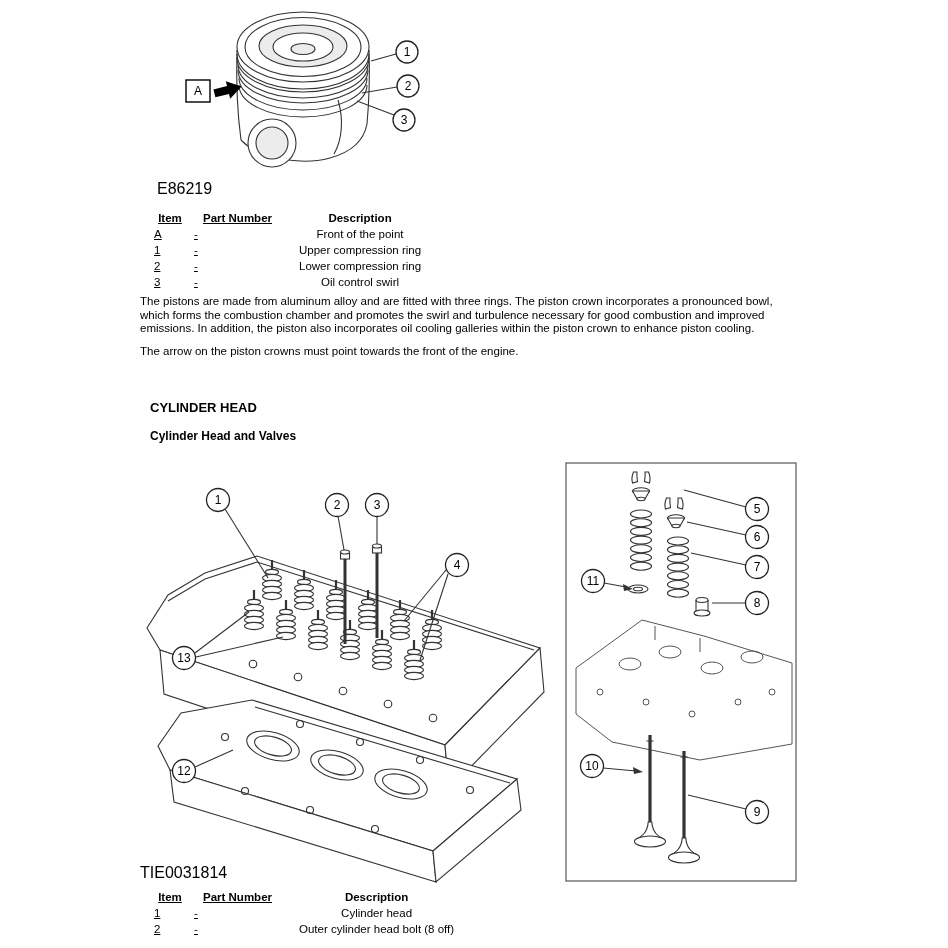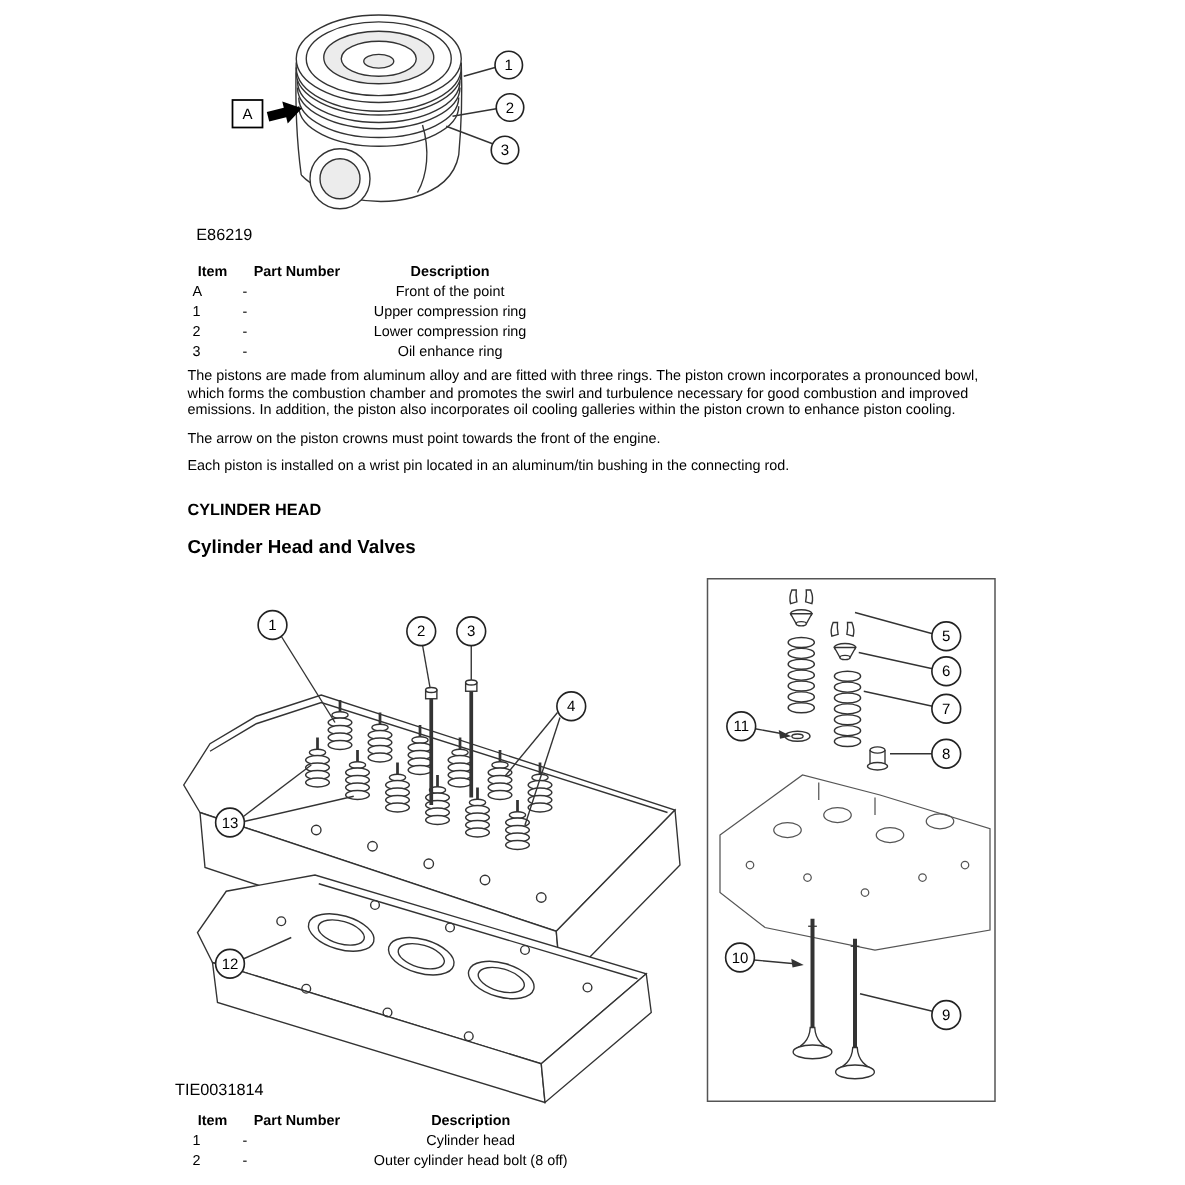--- a/index.html
+++ b/index.html
@@ -9,29 +9,29 @@
     font-family:"Liberation Sans",sans-serif;
   }
   .abs{position:absolute;}
   svg{display:block;overflow:visible;}
   .ln{stroke:#333;stroke-width:1.1;fill:none;}
   .thin{stroke:#555;stroke-width:1;fill:none;}
   .pt{stroke:#333;stroke-width:1.1;fill:#fff;}
   .shade{stroke:#333;stroke-width:1.1;fill:#ececec;}
   .co{fill:#fff;stroke:#222;stroke-width:1.3;}
   .cot{font-family:"Liberation Sans",sans-serif;font-size:12px;text-anchor:middle;fill:#000;}
-  .figcode{font-size:13px;}
+  .figcode{font-size:16px;}
   .bodytext{font-size:11.5px;line-height:1.18;width:652px;}
   .bodytext p{margin:0 0 9px 0;}
   .h-main{font-size:13px;font-weight:bold;}
-  .h-sub{font-size:15px;font-weight:bold;}
+  .h-sub{font-size:12px;font-weight:bold;}
   table.parts{border-collapse:collapse;font-size:11.5px;}
   table.parts th{font-weight:bold;padding:2px 4px;white-space:nowrap;}
   table.parts td{padding:2px 4px;white-space:nowrap;}
-  table.parts .c{}
+  table.parts .c{text-decoration:underline;}
   table.parts .d{text-align:center;padding-left:14px;}
 </style>
 </head>
 <body>
 
 <svg class="abs" style="left:150px;top:8px" width="290" height="172" viewBox="150 8 290 172">
   <g>
 
     <path class="ln" d="M237,50 C236,85 238,118 241,140"></path>
     <path class="ln" d="M369,50 C370,78 369,102 367,124"></path>
@@ -105,29 +105,28 @@
       <td class="d">Upper compression ring</td>
     </tr>
     <tr>
       <td class="c">2</td>
       <td class="c">-</td>
       <td class="d">Lower compression ring</td>
     </tr>
     <tr>
       <td class="c">3</td>
       <td class="c">-</td>
-      <td class="d">Oil enhance ring</td>
+      <td class="d">Oil control swirl</td>
     </tr>
   </tbody>
 </table>
 
-<div class="abs bodytext" style="left:150px;top:295px">
+<div class="abs bodytext" style="left:140px;top:295px">
   <p>The pistons are made from aluminum alloy and are fitted with three rings. The piston crown incorporates a pronounced bowl, which forms the combustion chamber and promotes the swirl and turbulence necessary for good combustion and improved emissions. In addition, the piston also incorporates oil cooling galleries within the piston crown to enhance piston cooling.</p>
   <p>The arrow on the piston crowns must point towards the front of the engine.</p>
-  <p>Each piston is installed on a wrist pin located in an aluminum/tin bushing in the connecting rod.</p>
 </div>
 
 <div class="abs h-main" style="left:150px;top:400px">CYLINDER HEAD</div>
 <div class="abs h-sub" style="left:150px;top:429px">Cylinder Head and Valves</div>
 
 <svg class="abs" style="left:140px;top:455px" width="675" height="430" viewBox="140 455 675 430">
   <defs>
     <g id="spr">
       <line x1="0" y1="-24" x2="0" y2="-14" stroke="#333" stroke-width="2.2"></line>
       <ellipse class="pt" cx="0" cy="-12" rx="6.5" ry="2.6"></ellipse>

